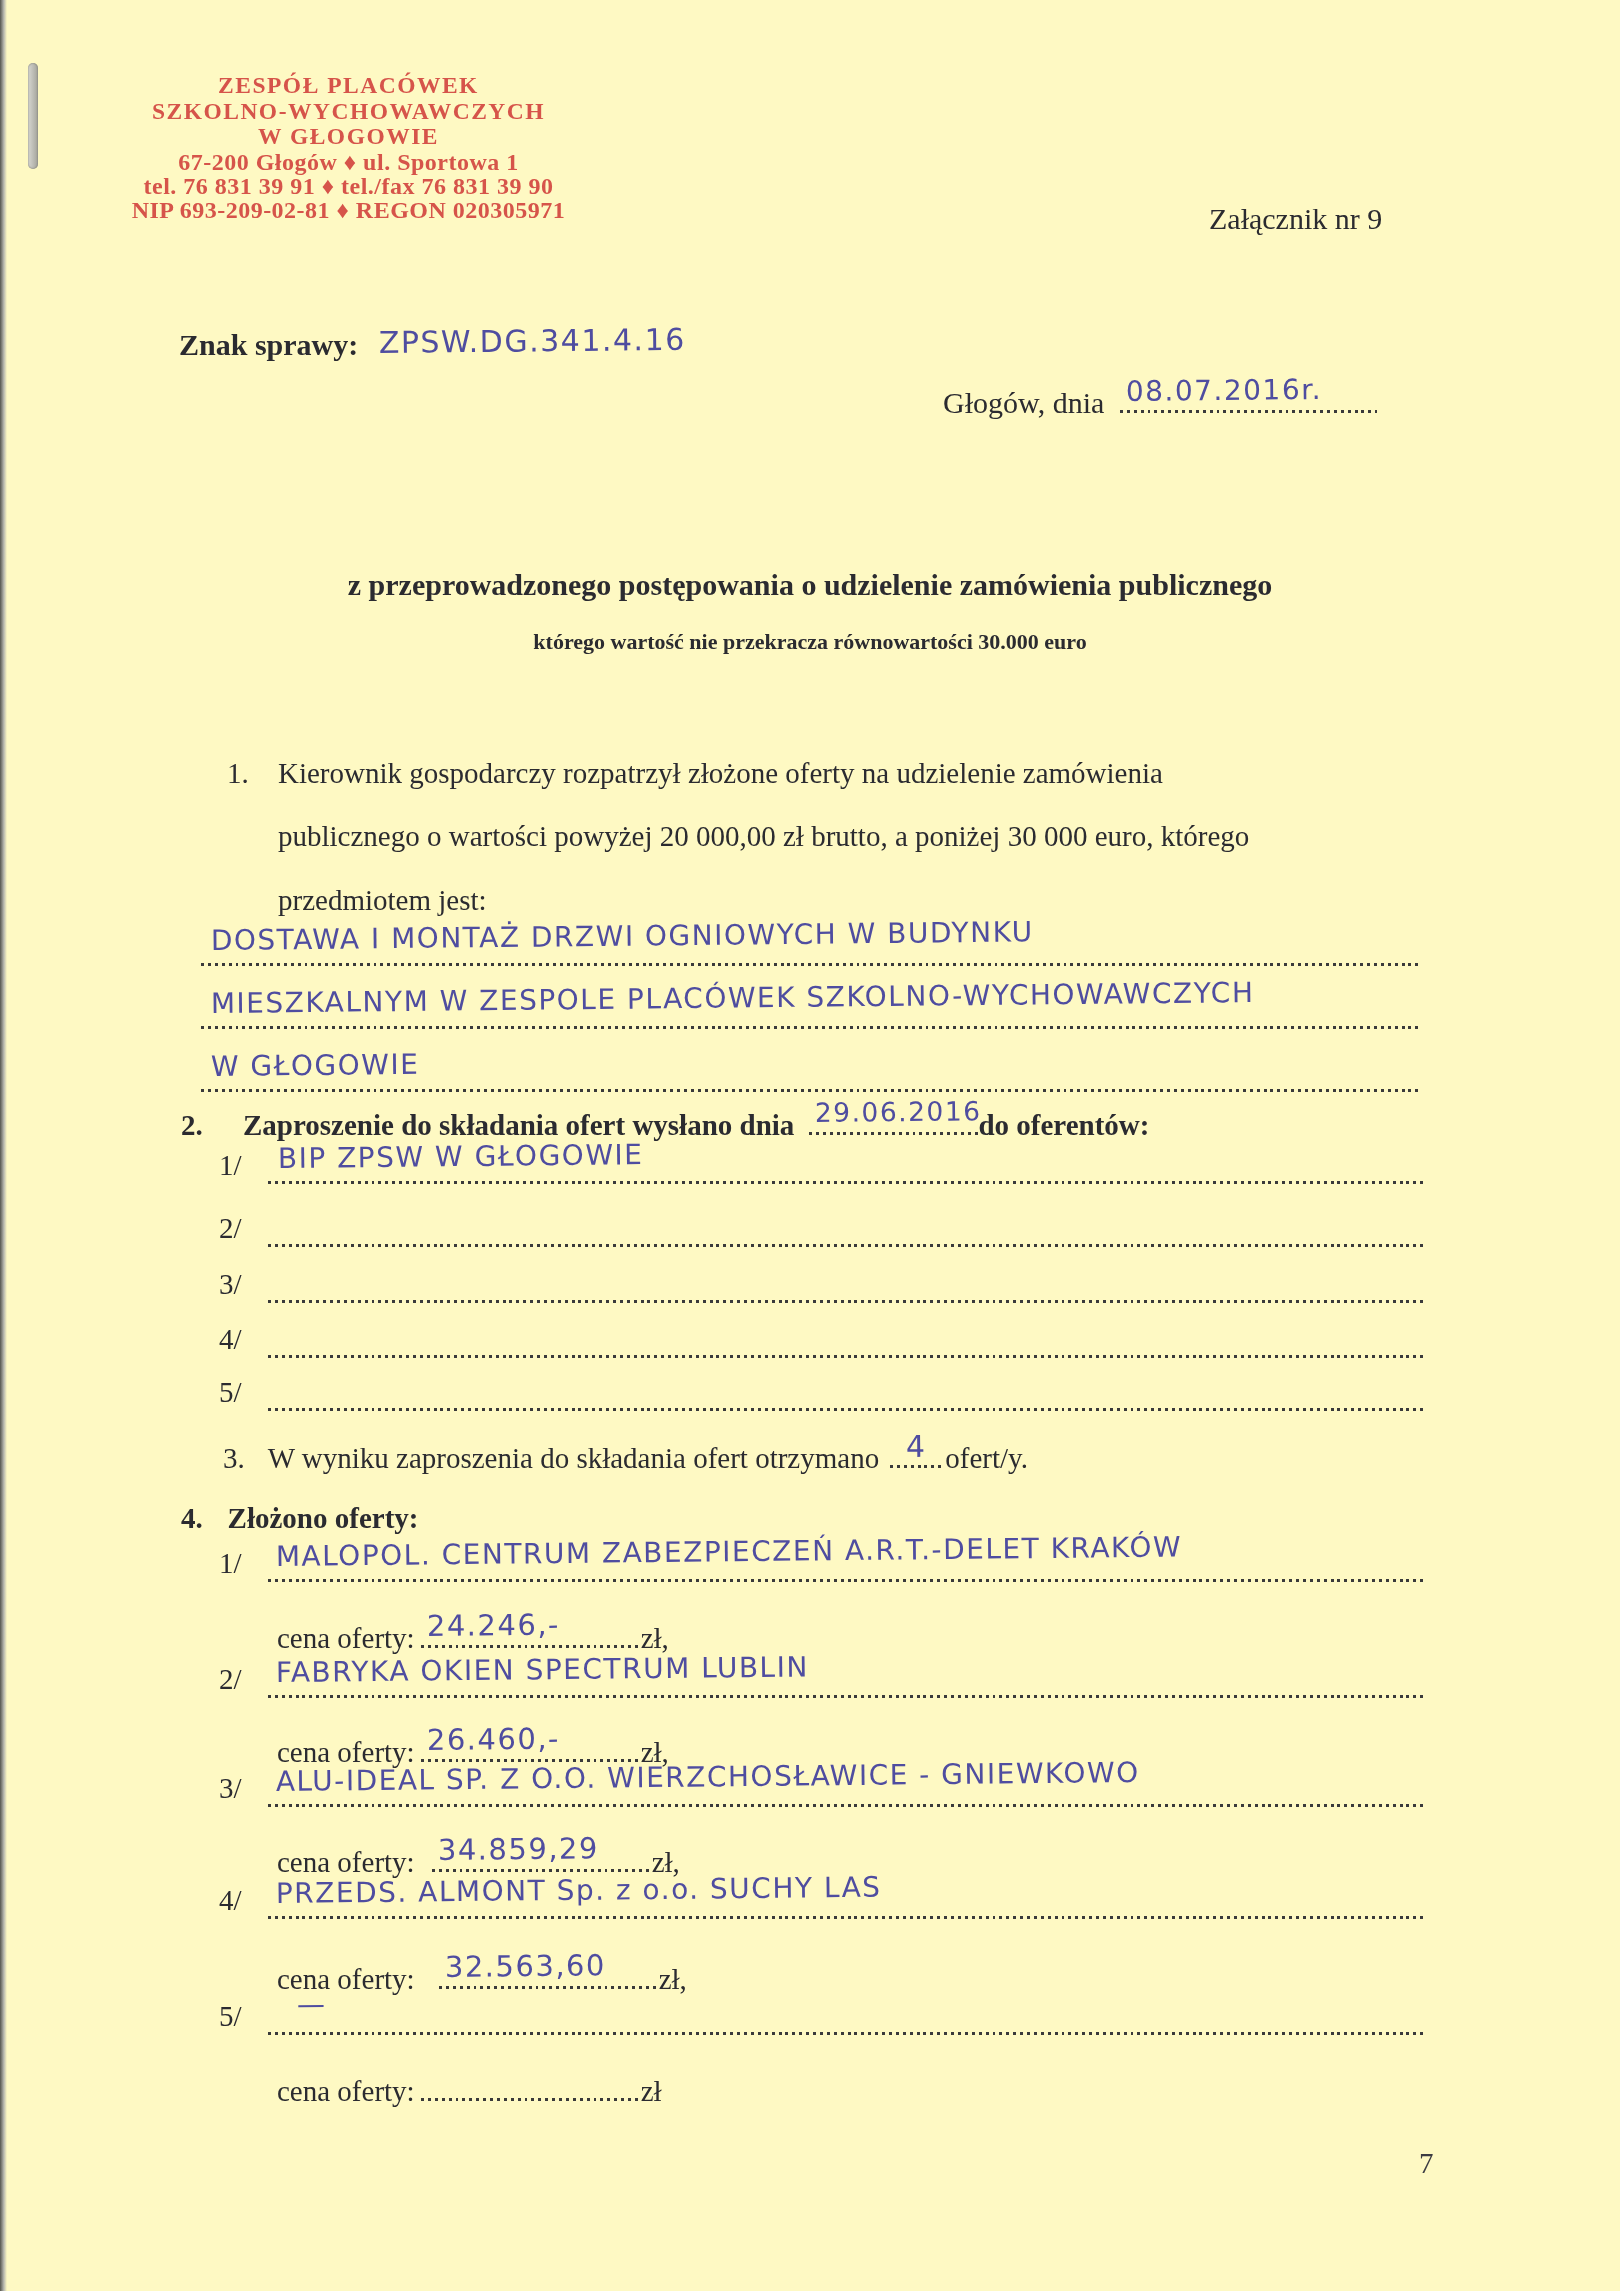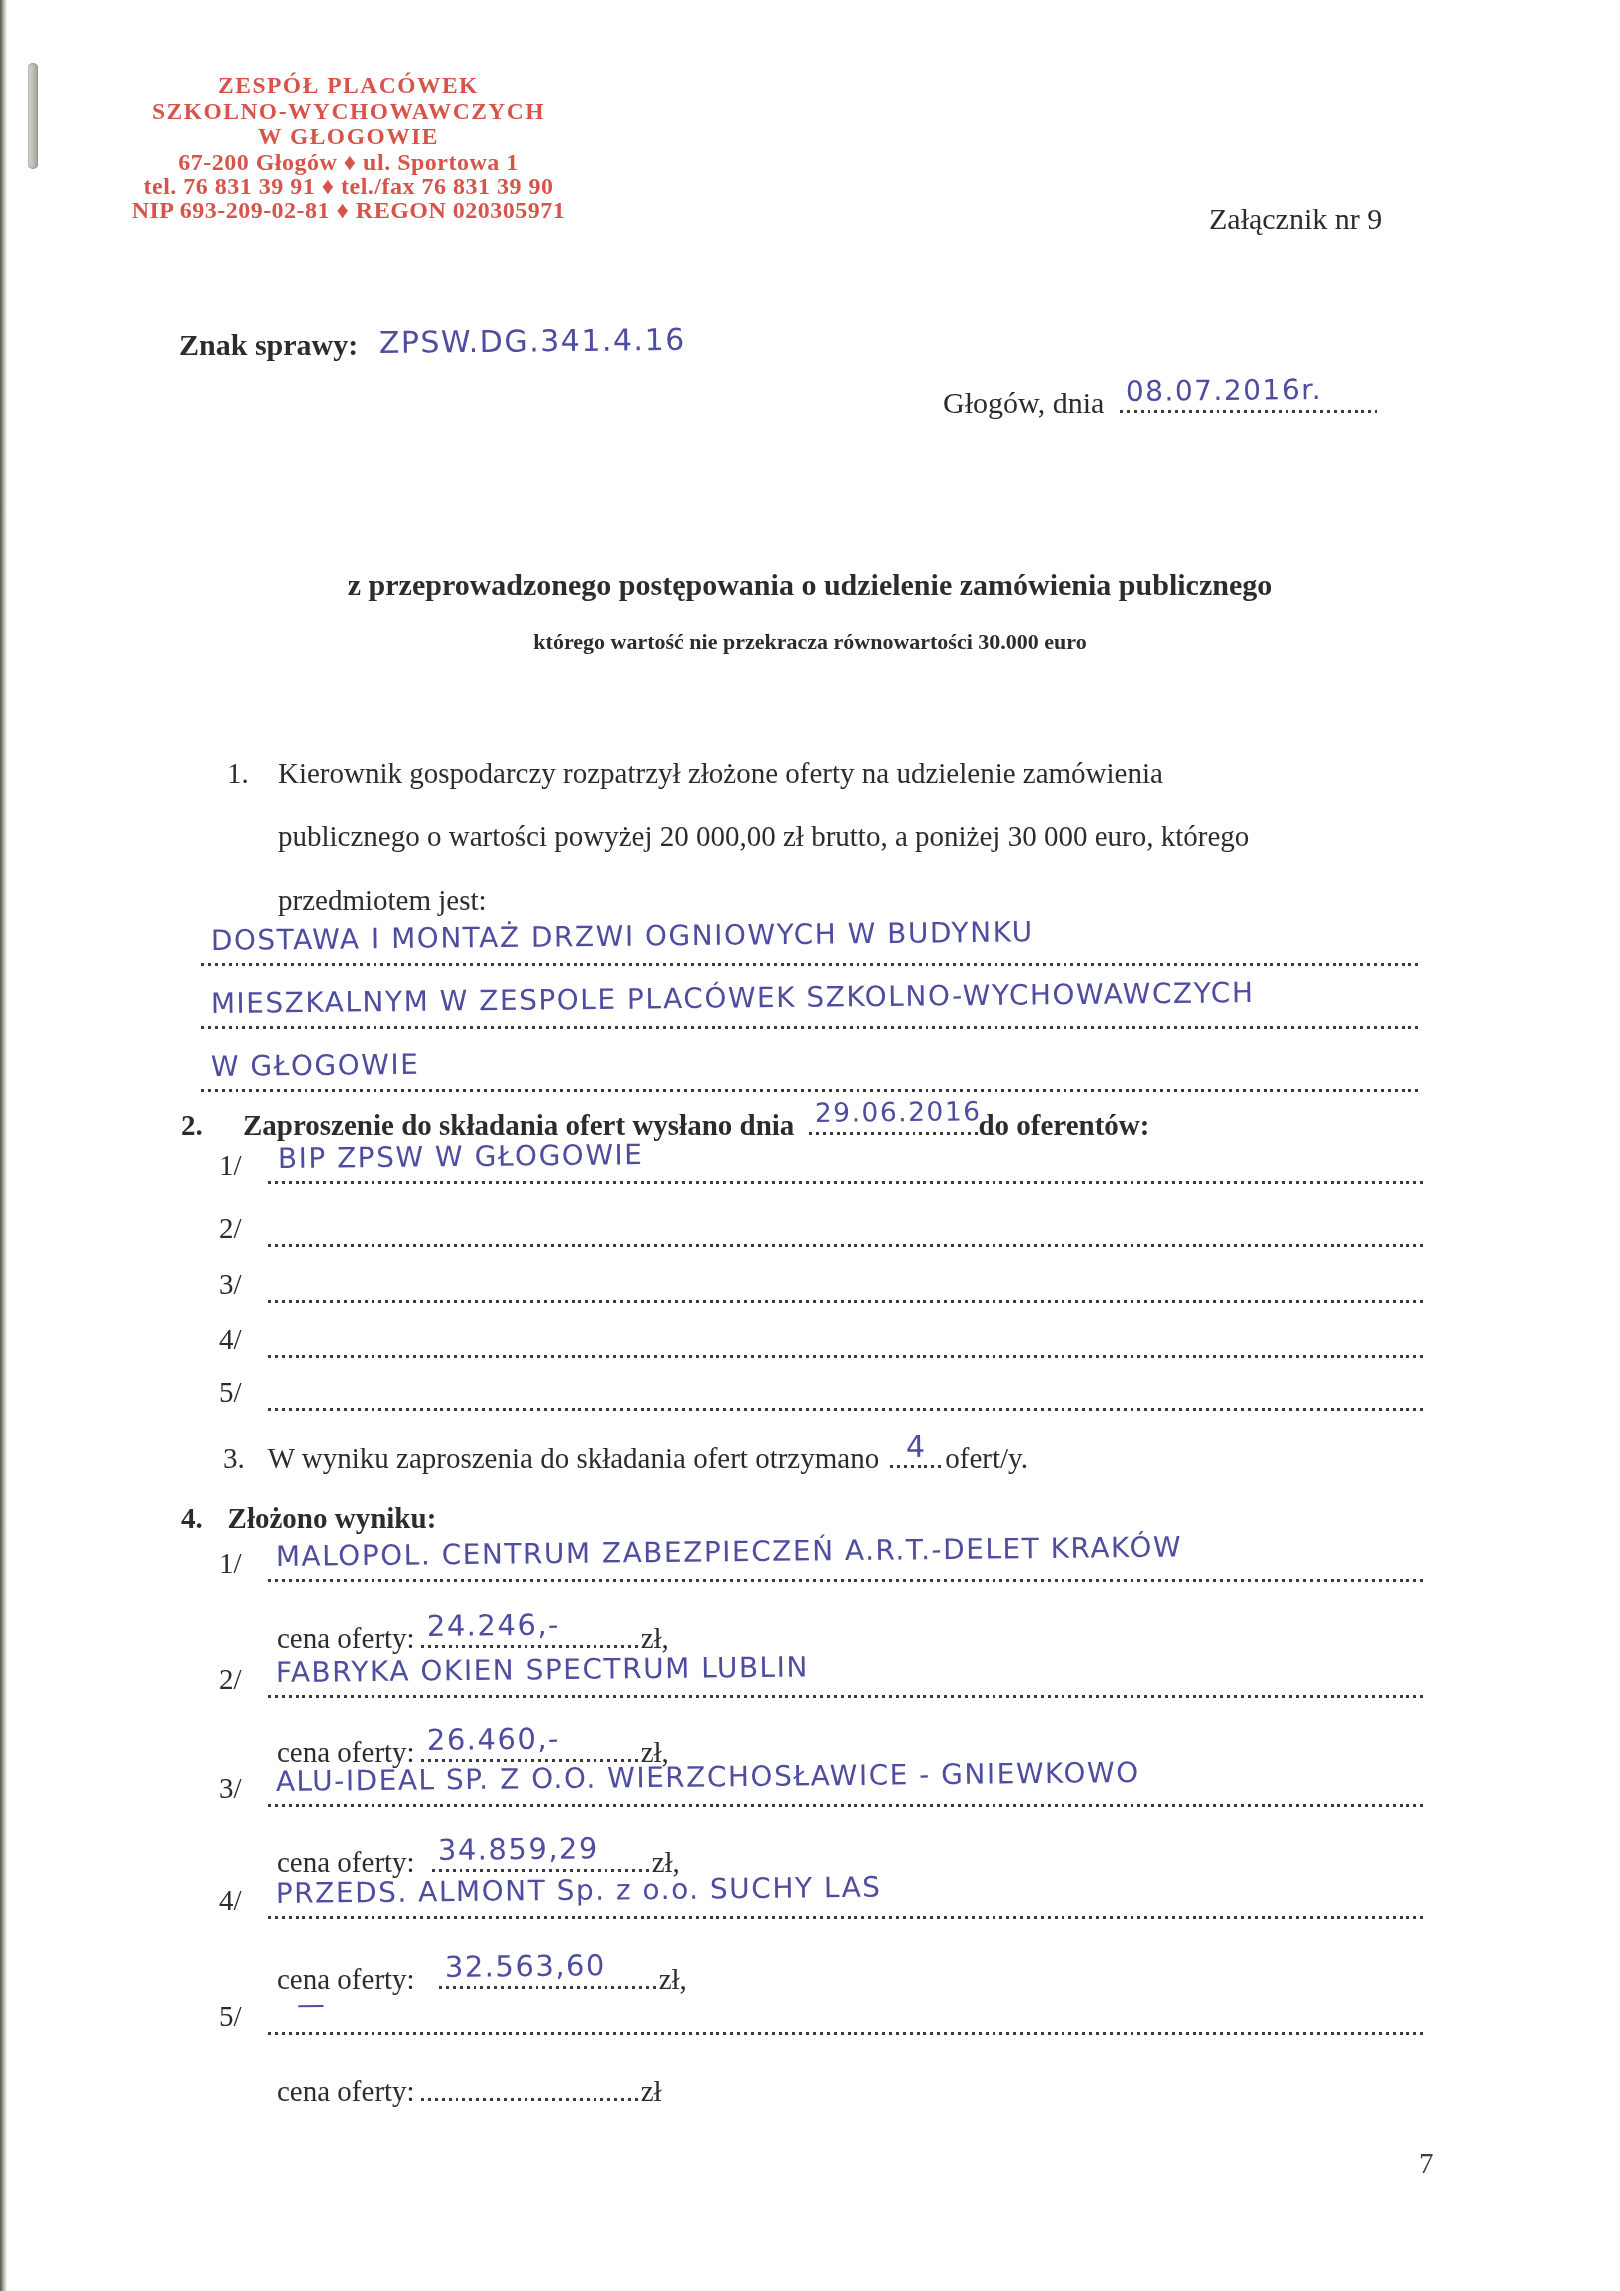--- a/index.html
+++ b/index.html
@@ -1,20 +1,20 @@
 <!DOCTYPE html>
 <html><head>
 <meta charset="utf-8">
 <style>
   * { margin:0; padding:0; box-sizing:border-box; }
   html,body { width:1620px; }
   body { background:#9a9a96; }
   .page {
     position:relative; width:1620px; height:2292px;
-    background:#ffffff;
+    background:#fef9c3;
     font-family:"Liberation Serif", serif;
     color:#2b2b30; overflow:hidden;
   }
   .abs { position:absolute; }
   .b { font-weight:bold; }
   .nowrap { white-space:nowrap; }
 
   
   .scan-edge { position:absolute; left:0; top:0; width:6.9px; height:100%;
     background:linear-gradient(to right,#55554f,#b8b8b0 55%,rgba(250,250,246,0)); }
@@ -144,21 +144,21 @@
     <span>3.</span>
     <span style="margin-left:15.7px;">W wyniku zaproszenia do składania ofert otrzymano</span>
     <span class="dotline" style="width:55px; margin-left:3.9px;">
       <i class="dots"></i>
       <span class="hw" style="font-size:30px; left:15.7px; bottom:3.9px;">4</span>
     </span><span>ofert/y.</span>
   </div>
 
   <div class="abs nowrap body-text" style="left:181px; top:1502px;">
     <span class="b">4.</span>
-    <span class="b" style="margin-left:17.6px;">Złożono wyniku:</span>
+    <span class="b" style="margin-left:17.6px;">Złożono oferty:</span>
   </div>
 
   <div class="fill" style="left:219px; top:1535px; width:1208px;">
     <span class="lbl">1/</span>
     <i class="dots" style="position:absolute; right:0; bottom:0; left:49px;"></i>
     <span class="hw" style="left:57px;">MALOPOL. CENTRUM ZABEZPIECZEŃ A.R.T.-DELET KRAKÓW</span>
   </div>
   <div class="abs nowrap price-row" style="left:277px; top:1617px;">
     <span class="lbl">cena oferty:</span>
     <span class="dotline" style="width:220px; margin-left:2px;">

